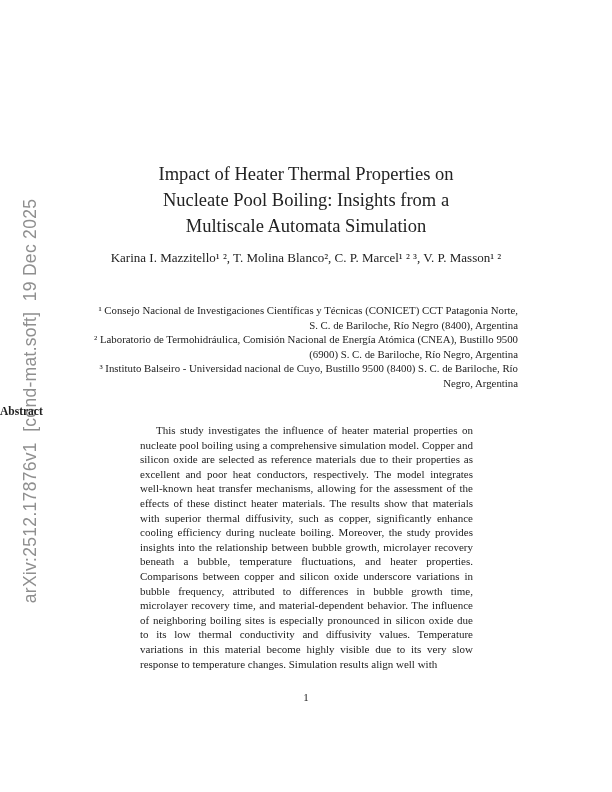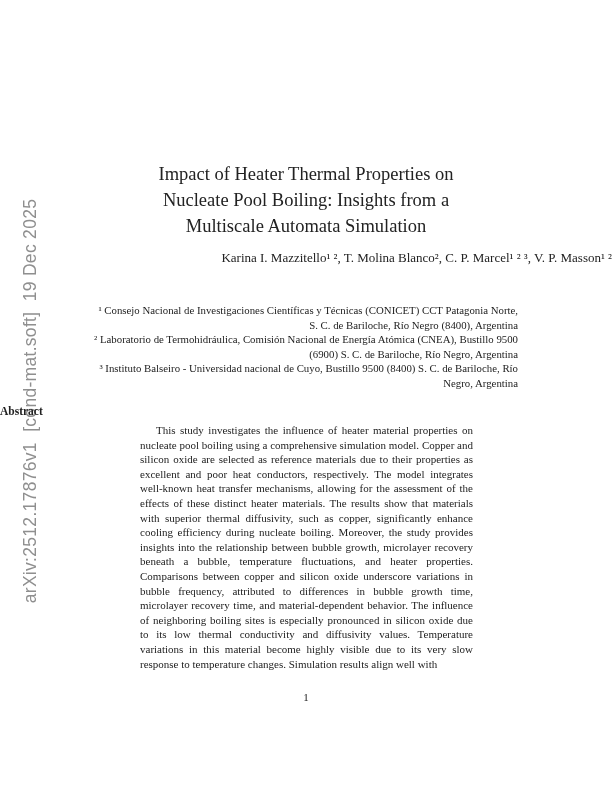--- a/index.html
+++ b/index.html
@@ -29,21 +29,21 @@
     left: 0; right: 0;
     text-align: center;
     font-size: 18.5px;
     line-height: 26px;
     white-space: pre-line;
   }
   .authors {
     position: absolute;
     top: 250px;
     left: 0; right: 0;
-    text-align: right;
+    text-align: center;
     font-size: 13px;
   }
   .affiliations {
     position: absolute;
     top: 303px;
     left: 94px;
     width: 424px;
     text-align: right;
     font-size: 10.8px;
     line-height: 14.5px;

